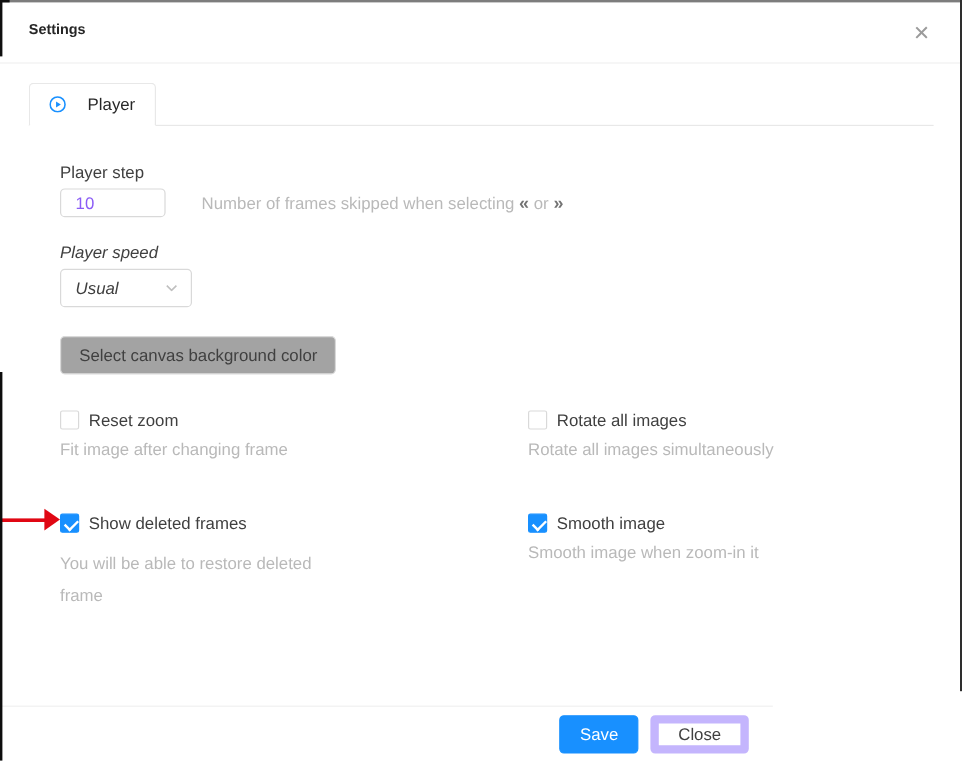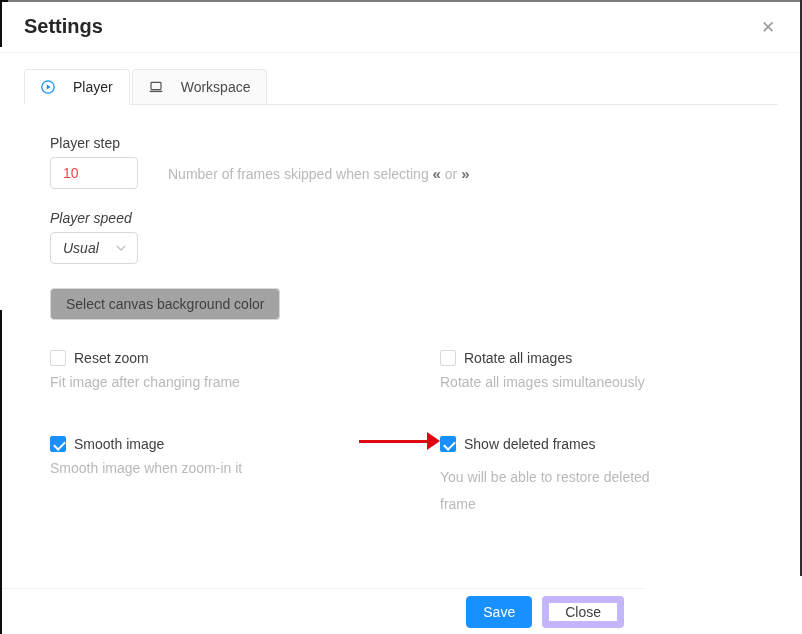--- a/index.html
+++ b/index.html
@@ -21,21 +21,21 @@
   .edge-left-bottom { left:0; top:310px; width:2px; height:324px; background:#0d0d0d; }
   .edge-right { right:0; top:0; width:2px; height:576px; background:#2e2e2e; }
 
   
   .modal-header {
     position:relative;
     height:53px;
     padding:15px 24px 0;
     border-bottom:1px solid #f0f0f0;
   }
-  .modal-title { font-size:20px; font-weight:600; color:#262626;margin-top:26px; }
+  .modal-title { font-size:12px; font-weight:600; color:#262626;margin-top:26px; }
   .close-btn {
     position:absolute; right:14px; top:8px;
     width:40px; height:38px;
     display:flex; align-items:center; justify-content:center;
     font-size:17px; color:#9b9b9b; cursor:pointer;
     background:none; border:none; font-family:inherit;
   }
 
   
   .tabbar {
@@ -62,31 +62,31 @@
     color:#282828;
   }
   .tab .tab-icon { margin-right:8px; display:flex; align-items:center; }
 
   
   .content { padding:30px 50px 0; }
   .field-label { display:block; color:#404040; margin-bottom:6px; }
 
   .step-row { display:flex; align-items:center; }
   .text-input {
-    width:88px; height:32px;
+    width:88px; height:24px;
     border:1px solid #d9d9d9; border-radius:4px;
-    padding:11px 12px; font-size:14px; color:#ef4444;
+    padding:11px 12px; font-size:14px; color:#8b5cf6;
     font-family:inherit; outline:none;
   }
   .inline-help { margin-left:30px; color:#b9b9b9; }
   .chev-glyph { color:#737373; font-weight:bold; font-size:15px; }
 
   .speed-block { margin-top:21px;font-style:italic; }
   .select-box {
-    width:88px; height:32px;
+    width:110px; height:32px;
     border:1px solid #d9d9d9; border-radius:4px;
     display:flex; align-items:center; justify-content:space-between;
     padding:0 11px 0 12px; color:#404040; cursor:pointer; background:#fff;
   }
 
   .canvas-btn {
     margin-top:24px;
     height:32px; padding:0 15px;
     background:#a3a3a3; border:1px solid #d9d9d9; border-radius:4px;
     font-size:14px; color:#404040; font-family:inherit; cursor:pointer;
@@ -163,29 +163,20 @@
 <div class="tabbar">
   <div class="tab active">
     <span class="tab-icon">
       <svg width="14" height="14" viewBox="0 0 14 14">
         <circle cx="7" cy="7" r="6.2" fill="none" stroke="#1890ff" stroke-width="1.3"></circle>
         <polygon points="5.7,4.5 9.7,7 5.7,9.5" fill="#1890ff"></polygon>
       </svg>
     </span>
     <span>Player</span>
   </div>
-  <div class="tab">
-    <span class="tab-icon">
-      <svg width="14" height="14" viewBox="0 0 14 14">
-        <rect x="2" y="2.4" width="10" height="7.2" rx="0.8" fill="none" stroke="#555" stroke-width="1.2"></rect>
-        <line x1="0.7" y1="11.4" x2="13.3" y2="11.4" stroke="#555" stroke-width="1.4"></line>
-      </svg>
-    </span>
-    <span>Workspace</span>
-  </div>
 </div>
 
 <div class="content">
 
   <label class="field-label">Player step</label>
   <div class="step-row">
     <input class="text-input" type="text" value="10" style="">
     <span class="inline-help">
       <span>Number of frames skipped when selecting</span>
       <span class="chev-glyph">«</span>
@@ -220,38 +211,38 @@
 
     <div class="cell">
       <div class="check-row">
         <span class="checkbox"></span>
         <span class="check-label">Rotate all images</span>
       </div>
       <div class="check-help">Rotate all images simultaneously</div>
     </div>
 
     <div class="cell">
-      <div class="check-row">
-        <span class="checkbox checked"></span>
-        <span class="check-label">Smooth image</span>
-      </div>
-      <div class="check-help">Smooth image when zoom-in it</div>
-    </div>
-
-    <div class="cell">
       <div class="anno-arrow">
         <div class="shaft"></div>
         <div class="head"></div>
       </div>
       <div class="check-row">
         <span class="checkbox checked"></span>
         <span class="check-label">Show deleted frames</span>
       </div>
       <div class="check-help help-narrow">You will be able to restore deleted frame</div>
     </div>
 
+    <div class="cell">
+      <div class="check-row">
+        <span class="checkbox checked"></span>
+        <span class="check-label">Smooth image</span>
+      </div>
+      <div class="check-help">Smooth image when zoom-in it</div>
+    </div>
+
   </div>
 </div>
 
 <div class="modal-footer">
   <button class="btn btn-primary">Save</button>
   <button class="btn btn-default">Close</button>
 </div>
 
 </body></html>

